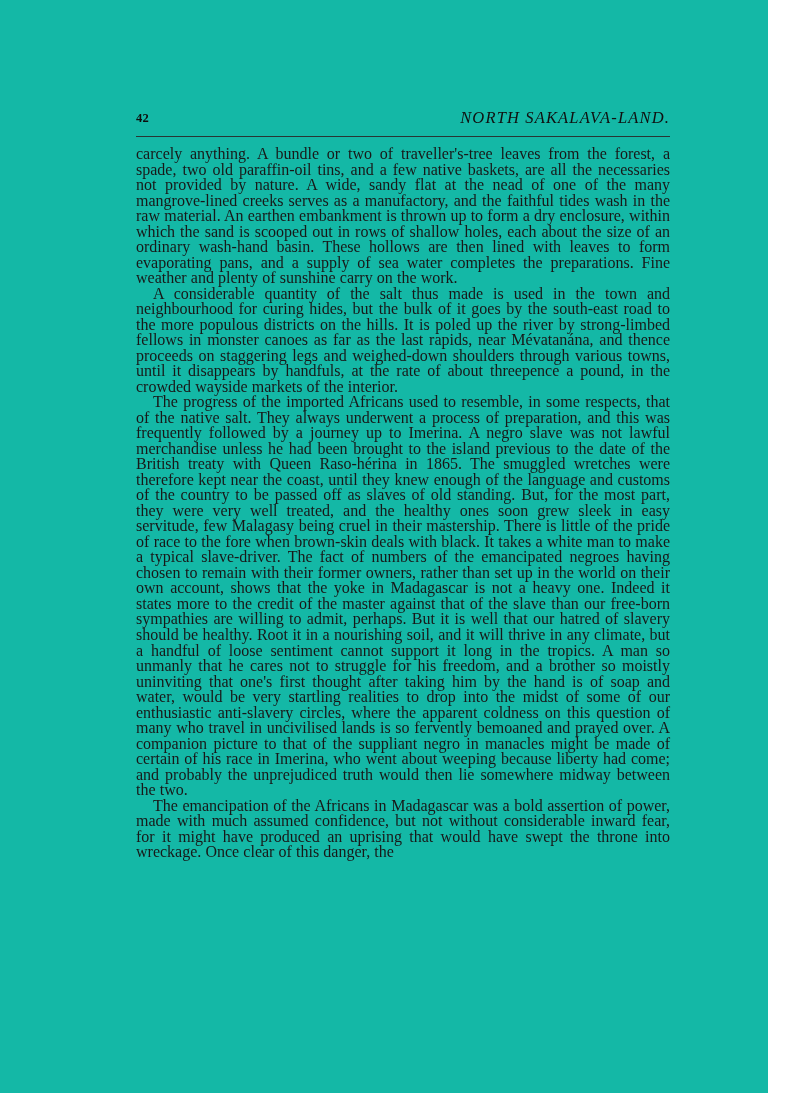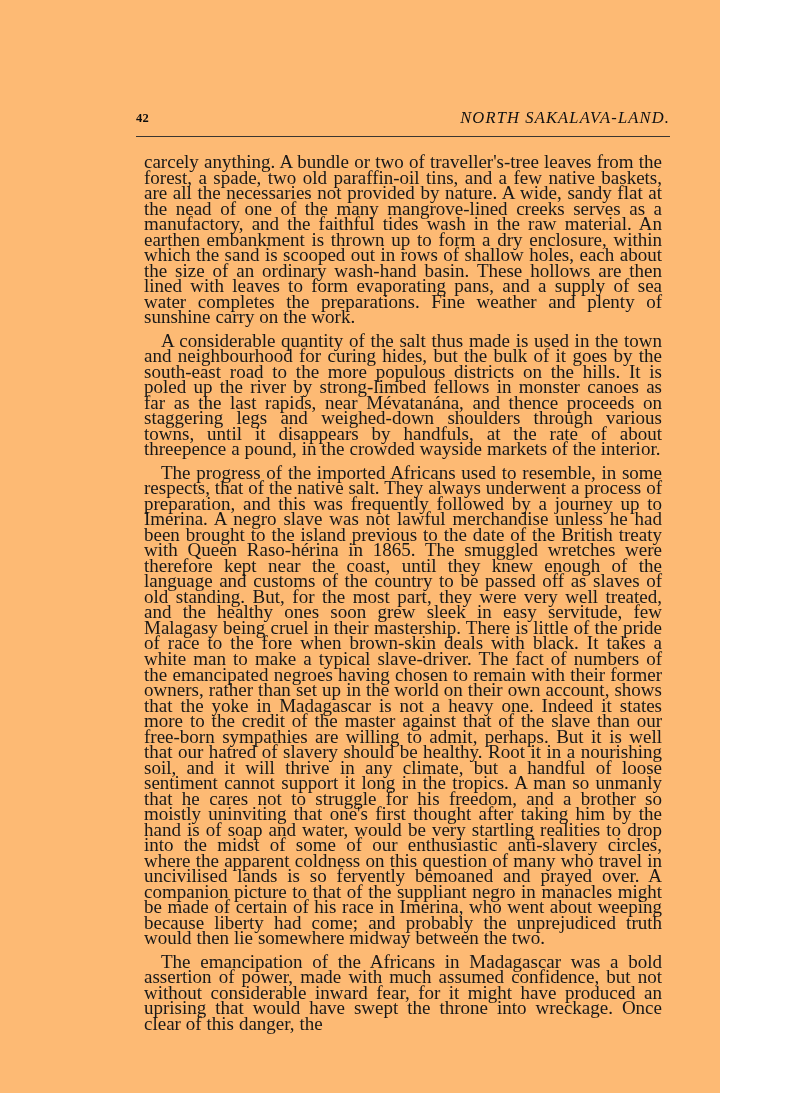--- a/index.html
+++ b/index.html
@@ -16,21 +16,22 @@
     color: #1a1a1a;
     overflow: hidden;
   }
 
   .page {
     position: absolute;
     left: 0;
     top: 0;
     width: 720px;
     height: 1093px;
-    background: #fdba74;
+    background: #14b8a6;
+    padding-left: 48px;
   }
 
   
   .running-head {
     position: absolute;
     left: 136px;
     top: 108px;
     width: 534px;
     height: 22px;
   }
@@ -72,24 +73,24 @@
 
   
   .textblock {
     position: absolute;
     left: 136px;
     top: 146px;
     width: 534px;
   }
 
   p.para {
-    margin: 8px;
+    margin: 0;
     text-align: justify;
     text-justify: inter-word;
-    font-size: 19px;
+    font-size: 16px;
     line-height: 15.52px;
     text-indent: 17px;
     color: #1c1c1c;
     -webkit-font-smoothing: none;
     word-spacing: 0.15px;
   }
 
   p.para.no-indent {
     text-indent: 0;
   }

